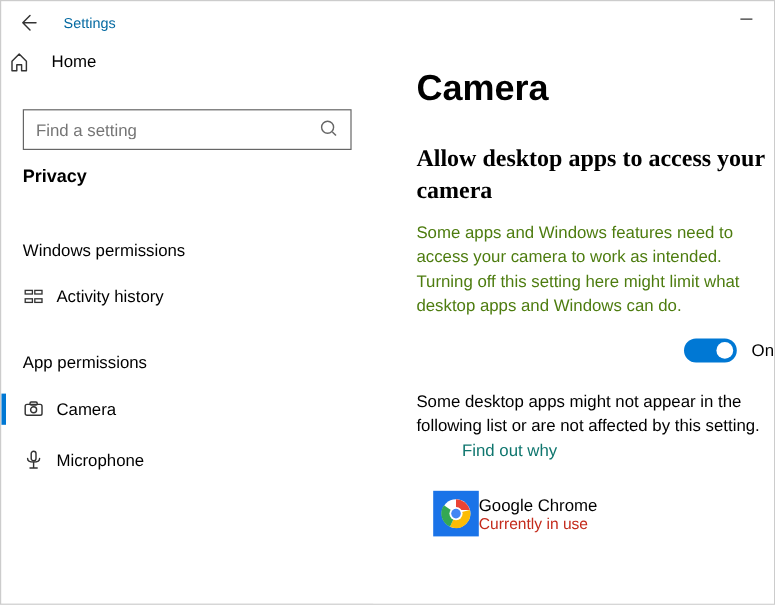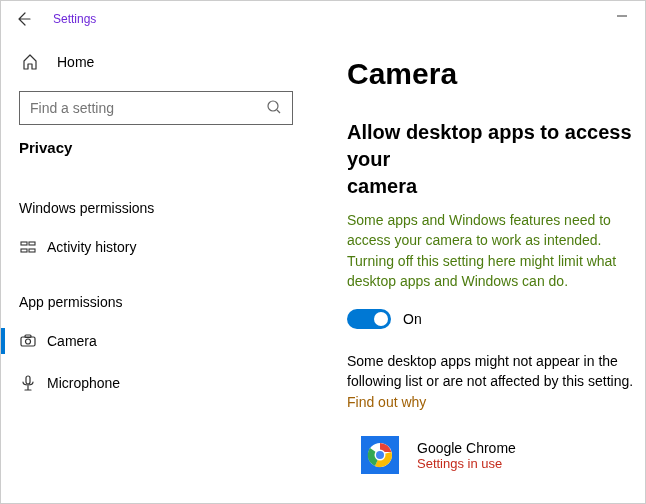--- a/index.html
+++ b/index.html
@@ -28,21 +28,21 @@
   .back-btn {
     width: 36px;
     height: 36px;
     display: flex;
     align-items: center;
     justify-content: center;
   }
   .app-title {
     margin-left: 12px;
     font-size: 12px;
-    color: #6d28d9;
+    color: #0369a1;
   }
   .min-btn {
     position: absolute;
     right: 0;
     top: 0;
     width: 46px;
     height: 30px;
     display: flex;
     align-items: center;
     justify-content: center;
@@ -54,23 +54,22 @@
   }
   .sidebar {
     width: 310px;
     padding: 6px 0 0 0;
     display: flex;
     flex-direction: column;
     overflow: hidden;
   }
   .home-row {
     display: flex;
-    align-items: center;
     height: 38px;
-    padding: 0 20px;
+    padding: 0 6px;
     gap: 18px;
     font-size: 14px;
   }
   .search-box {
     margin: 10px 18px 14px 18px;
     height: 34px;
     border: 1px solid #666;
     display: flex;
     align-items: center;
     padding: 0 10px;
@@ -129,32 +128,34 @@
   .page-title {
     font-size: 30px;
     font-weight: 600;
     margin-bottom: 28px;
   }
   .section-title {
     font-size: 20px;
     font-weight: 600;
     line-height: 1.35;
     margin-bottom: 10px;
+    font-family: Liberation Serif, serif;
   }
   .desc {
     color: #4d7c0f;
     line-height: 1.45;
     font-size: 14px;
     margin-bottom: 18px;
   }
   .toggle-row {
     display: flex;
     align-items: center;
     gap: 12px;
     margin-bottom: 22px;
+    justify-content: flex-end;
   }
   .toggle {
     width: 44px;
     height: 20px;
     border-radius: 10px;
     background: #0078d4;
     position: relative;
   }
   .toggle-knob {
     position: absolute;
@@ -163,25 +164,24 @@
     width: 14px;
     height: 14px;
     border-radius: 50%;
     background: #fff;
   }
   .note {
     font-size: 14px;
     line-height: 1.45;
     margin-bottom: 24px;
   }
-  .note .link { color: #a16207; }
+  .note .link { color: #0f766e; margin-left: 38px; }
   .app-row {
     display: flex;
     align-items: center;
-    gap: 18px;
     padding-left: 14px;
   }
   .chrome-tile {
     width: 38px;
     height: 38px;
     background: #1a73e8;
     display: flex;
     align-items: center;
     justify-content: center;
   }
@@ -297,19 +297,19 @@
             <circle cx="13" cy="13" r="12" fill="#fff"></circle>
             <path d="M13 1 A12 12 0 0 1 24.5 10 L13 10 Z" fill="#ea4335"></path>
             <path d="M24.5 10 A12 12 0 0 1 8 24 L13 13 Z" fill="#fbbc05"></path>
             <path d="M8 24 A12 12 0 0 1 3 6 L13 13 Z" fill="#34a853"></path>
             <circle cx="13" cy="13" r="5.5" fill="#fff"></circle>
             <circle cx="13" cy="13" r="4" fill="#4285f4"></circle>
           </svg>
         </div>
         <div class="app-meta">
           <div class="name">Google Chrome</div>
-          <div class="status">Settings in use</div>
+          <div class="status">Currently in use</div>
         </div>
       </div>
 
     </div>
   </div>
 </div>
 
 </body></html>

